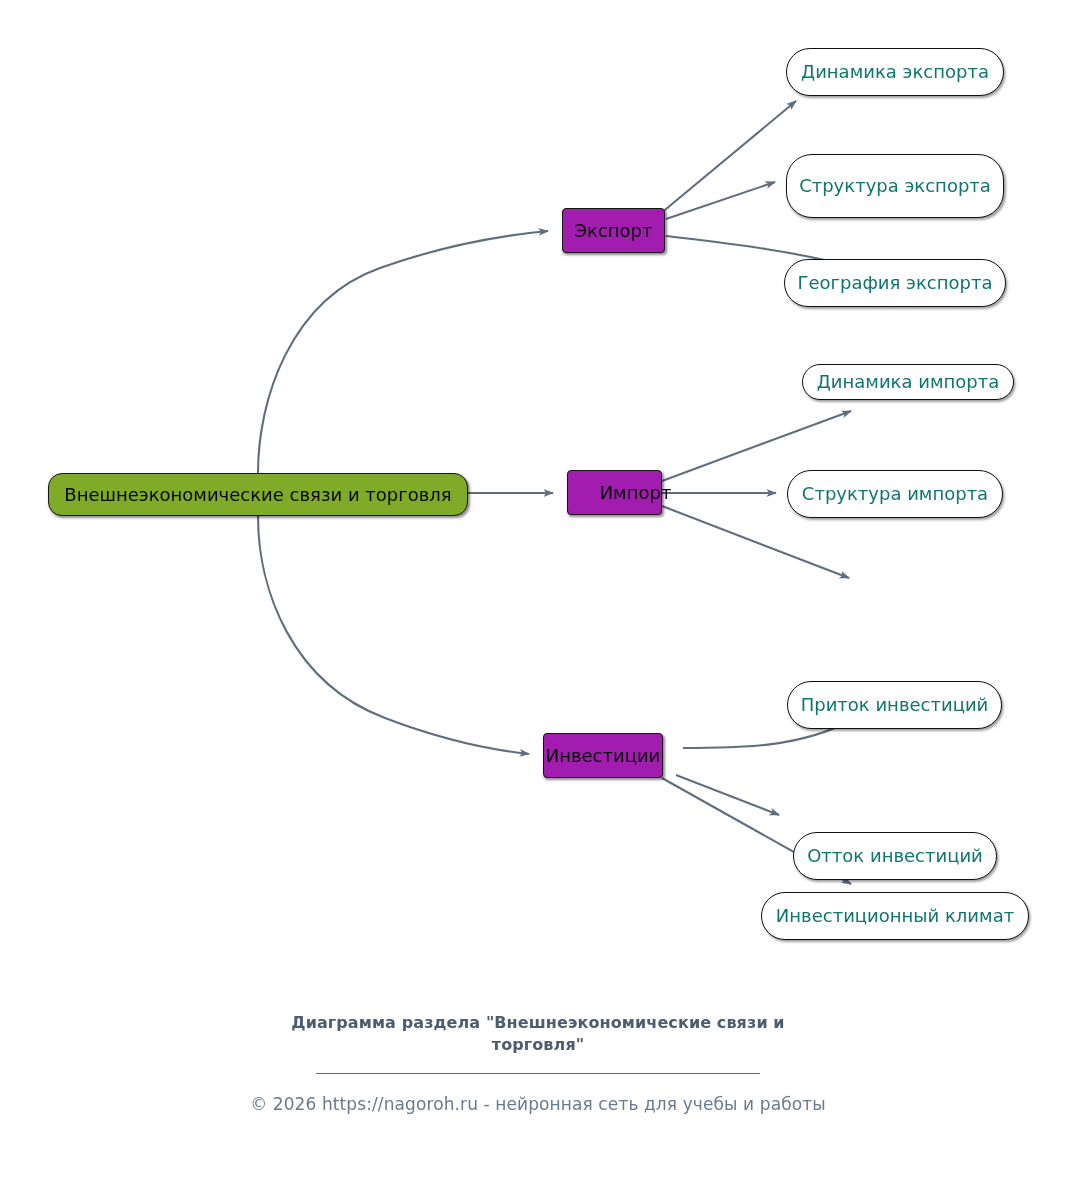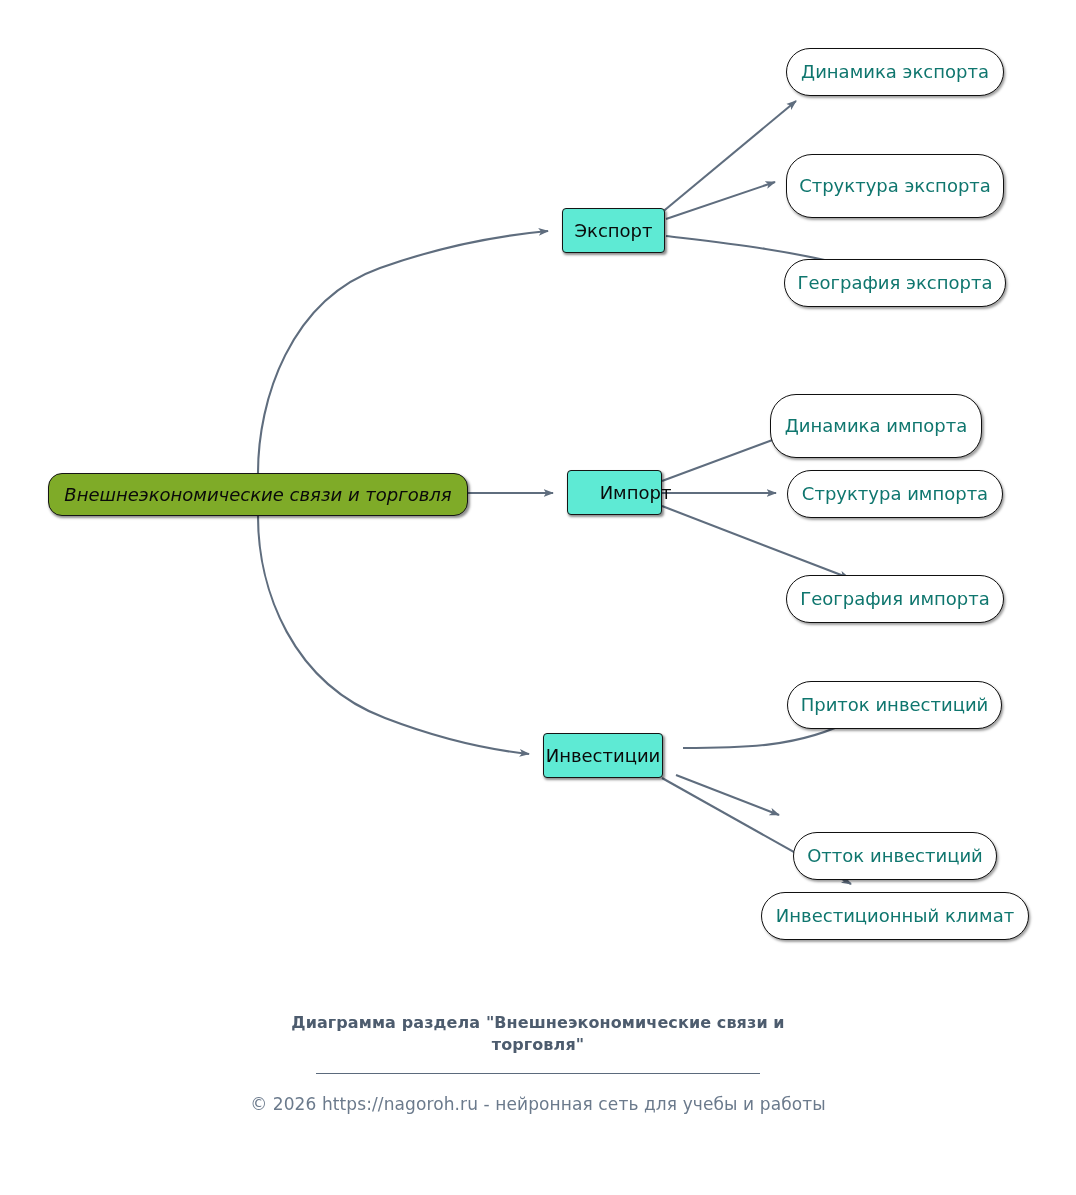--- a/index.html
+++ b/index.html
@@ -48,21 +48,21 @@
   .node-root {
     background: #7FAB28;
     border: 1.6px solid #151515;
     border-radius: 14px;
     color: #0a0a0a;
     font-size: 18px;
     box-shadow: 1.5px 2px 2.5px rgba(0,0,0,0.45);
   }
 
   .node-branch {
-    background: #5eead4;
+    background: #a21caf;
     border: 1.6px solid #151515;
     border-radius: 4px;
     color: #0a0a0a;
     font-size: 18px;
     box-shadow: 1.5px 2px 2.5px rgba(0,0,0,0.45);
   }
 
   .node-leaf {
     background: #ffffff;
     border: 1.7px solid #101010;
@@ -128,48 +128,45 @@
       <path d="M 662,481 L 851,411"></path>
       <path d="M 662,493 L 776,493"></path>
       <path d="M 662,506 L 849,578"></path>
 
       <path d="M 683,748 C 740,748 800,748 854,719"></path>
       <path d="M 676,775 L 779,815"></path>
       <path d="M 662,778 L 851,884"></path>
     </g>
   </svg>
 
-  <div class="node node-root" style="left:48px; top:473px; width:420px; height:43px;font-style:italic;">
+  <div class="node node-root" style="left:48px; top:473px; width:420px; height:43px;">
     <span>Внешнеэкономические связи и торговля</span>
   </div>
 
   <div class="node node-branch" style="left:562px; top:208px; width:103px; height:45px;">
     <span>Экспорт</span>
   </div>
   <div class="node node-leaf" style="left:786px; top:48px; width:218px; height:48px;">
     <span>Динамика экспорта</span>
   </div>
   <div class="node node-leaf" style="left:786px; top:154px; width:218px; height:64px;">
     <span>Структура экспорта</span>
   </div>
   <div class="node node-leaf" style="left:784px; top:259px; width:222px; height:48px;">
     <span>География экспорта</span>
   </div>
 
   <div class="node node-branch" style="left:567px; top:470px; width:95px; height:45px;padding-left:42px;">
     <span>Импорт</span>
   </div>
-  <div class="node node-leaf" style="left:770px; top:364px; width:212px; height:64px;margin-top:30px;">
+  <div class="node node-leaf" style="left:802px; top:364px; width:212px; height:36px;">
     <span>Динамика импорта</span>
   </div>
   <div class="node node-leaf" style="left:787px; top:470px; width:216px; height:48px;">
     <span>Структура импорта</span>
-  </div>
-  <div class="node node-leaf" style="left:786px; top:575px; width:218px; height:48px;">
-    <span>География импорта</span>
   </div>
 
   <div class="node node-branch" style="left:543px; top:733px; width:120px; height:45px;">
     <span>Инвестиции</span>
   </div>
   <div class="node node-leaf" style="left:787px; top:681px; width:215px; height:48px;">
     <span>Приток инвестиций</span>
   </div>
   <div class="node node-leaf" style="left:793px; top:804px; width:204px; height:48px;margin-top:28px;">
     <span>Отток инвестиций</span>

